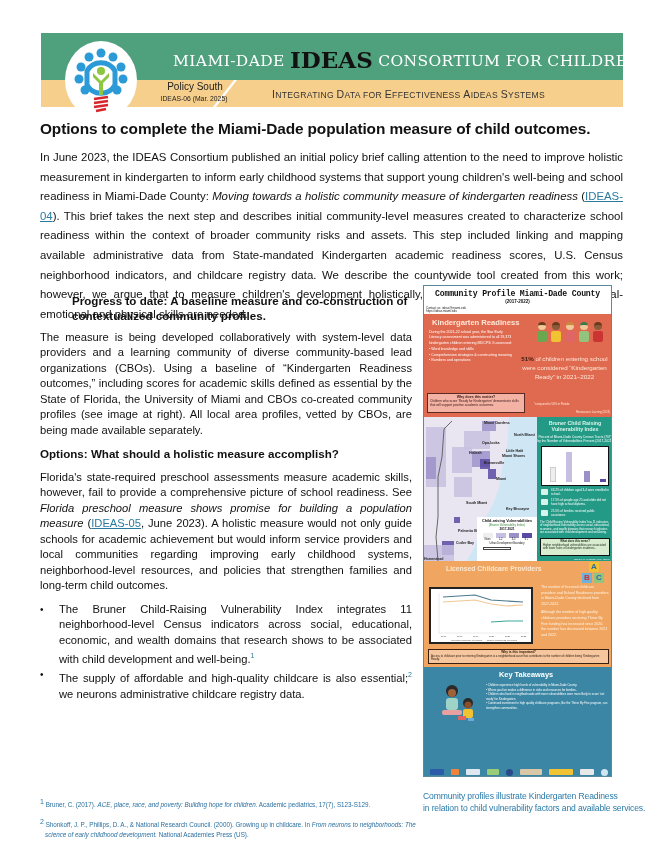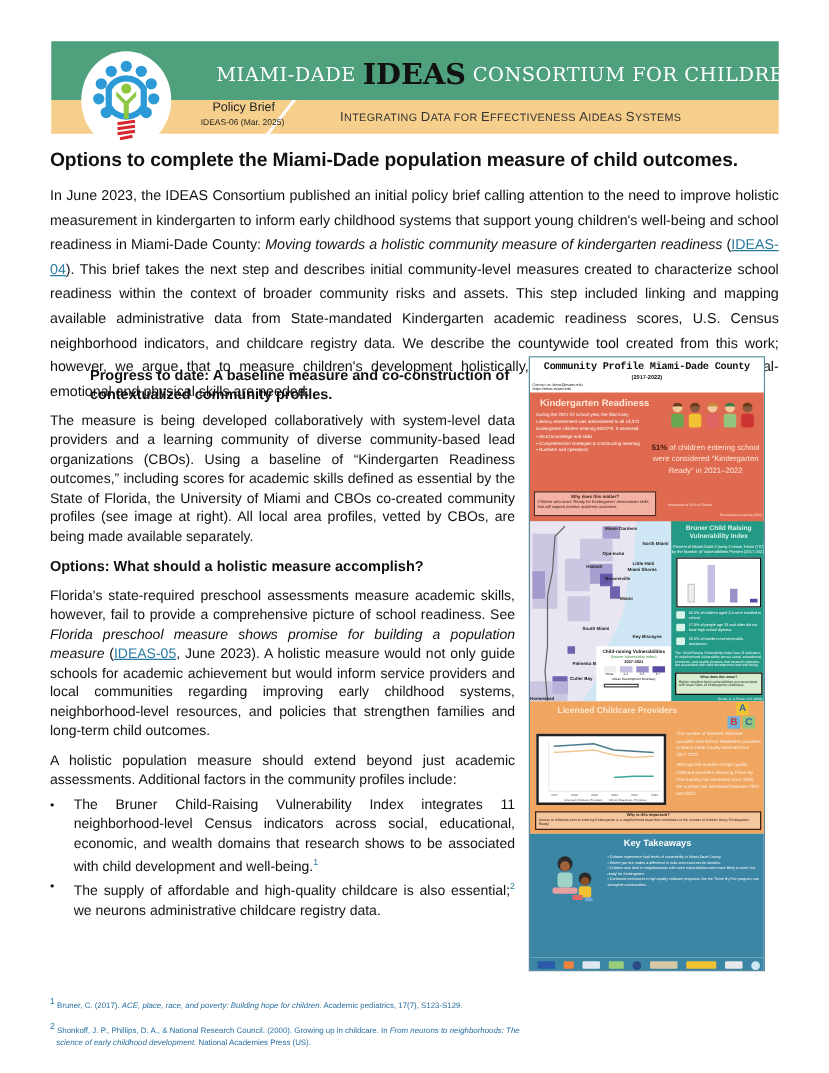--- a/index.html
+++ b/index.html
@@ -109,21 +109,21 @@
 </style>
 </head>
 <body>
 
 <div class="banner">
   <div class="banner-green"></div>
   <div class="banner-tan"></div>
   <div class="banner-slash"></div>
   <div class="banner-title"><span>MIAMI-DADE </span><span class="ideas">IDEAS</span><span> CONSORTIUM FOR CHILDREN</span></div>
   <div class="banner-tagline"><b>I</b><span>NTEGRATING </span><b>D</b><span>ATA FOR </span><b>E</b><span>FFECTIVENESS </span><b>A</b><span>IDEAS </span><b>S</b><span>YSTEMS</span></div>
-  <div class="policy-label">Policy Brief</div>
+  <div class="policy-label">Policy South</div>
   <div class="policy-id">IDEAS-06 (Mar. 2025)</div>
   <div class="logo">
     <svg width="72" height="78" viewBox="0 0 72 78">
       <g fill="#2b9ad6">
         <circle cx="36" cy="12" r="4.5"></circle>
           <circle cx="24" cy="16" r="4.5"></circle>
           <circle cx="48" cy="16" r="4.5"></circle>
         <circle cx="16" cy="26" r="4.5"></circle>
           <circle cx="56" cy="26" r="4.5"></circle>
         <circle cx="14" cy="38" r="4.5"></circle>
@@ -145,21 +145,20 @@
 </div>
 
 <h1 class="doc-title">Options to complete the Miami-Dade population measure of child outcomes.</h1>
 <p class="intro"><span>In June 2023, the IDEAS Consortium published an initial policy brief calling attention to the need to improve holistic measurement in kindergarten to inform early childhood systems that support young children's well-being and school readiness in Miami-Dade County:  </span><i>Moving towards a holistic community measure of kindergarten readiness</i><span> (</span><a>IDEAS-04</a><span>). This brief takes the next step and describes initial community-level measures created to characterize school readiness within the context of broader community risks and assets. This step included linking and mapping available administrative data from State-mandated Kindergarten academic readiness scores, U.S. Census neighborhood indicators, and childcare registry data. We describe the countywide tool created from this work; however, we argue that to measure children's development holistically, additional indicators such as social-emotional and physical skills are needed.</span></p>
 
 <div class="left">
   <h2 class="h2 mb6">Progress to date: A baseline measure and co-construction of contextualized community profiles.</h2>
   <p class="body mb8">The measure is being developed collaboratively with system-level data providers and a learning community of diverse community-based lead organizations (CBOs). Using a baseline of “Kindergarten Readiness outcomes,” including scores for academic skills defined as essential by the State of Florida, the University of Miami and CBOs co-created community profiles (see image at right).  All local area profiles, vetted by CBOs, are being made available separately.</p>
   <h2 class="h2 mb8">Options: What should a holistic measure accomplish?</h2>
   <p class="body mb8"><span>Florida's state-required preschool assessments measure academic skills, however, fail to provide a comprehensive picture of school readiness. See </span><i>Florida preschool measure shows promise for building a population measure</i><span> (</span><a>IDEAS-05</a><span>, June 2023).  A holistic measure would not only guide schools for academic achievement but would inform service providers and local communities regarding improving early childhood systems, neighborhood-level resources, and policies that strengthen families and long-term child outcomes.</span></p>
-  <p class="body">A holistic population measure should extend beyond just academic assessments. Additional factors in the community profiles include:</p>
   <ul class="bullets">
     <li><span>The Bruner Child-Raising Vulnerability Index integrates 11 neighborhood-level Census indicators across social, educational, economic, and wealth domains that research shows to be associated with child development and well-being.</span><sup>1</sup></li>
     <li><span>The supply of affordable and high-quality childcare is also essential;</span><sup>2</sup><span> we neurons administrative childcare registry data.</span></li>
   </ul>
 </div>
 
 <div class="footnotes">
   <p><sup>1</sup><span> Bruner, C. (2017). </span><i>ACE, place, race, and poverty: Building hope for children.</i><span> Academic pediatrics, 17(7), S123-S129.</span></p>
   <p class="fn2"><sup>2</sup><span> Shonkoff, J. P., Phillips, D. A., &amp; National Research Council. (2000). Growing up in childcare. In </span><i>From neurons to neighborhoods: The science of early childhood development.</i><span> National Academies Press (US).</span></p>
 </div>
@@ -353,13 +352,15 @@
     <span class="lg" style="width:12px;background:#9acd7a"></span>
     <span class="lg" style="width:7px;height:7px;border-radius:50%;background:#2a4a8a"></span>
     <span class="lg" style="width:22px;background:#d8c8a8"></span>
     <span class="lg" style="width:24px;background:#f1c232"></span>
     <span class="lg" style="width:14px;background:#e8e8e8"></span>
     <span class="lg" style="width:7px;height:7px;border-radius:50%;background:#cfe7f4"></span>
   </div>
 </div>
 
 <div class="caption">
+  <div>Community profiles illustrate Kindergarten Readiness</div>
+  <div>in relation to child vulnerability factors and available services.</div>
 </div>
 
 </body></html>

